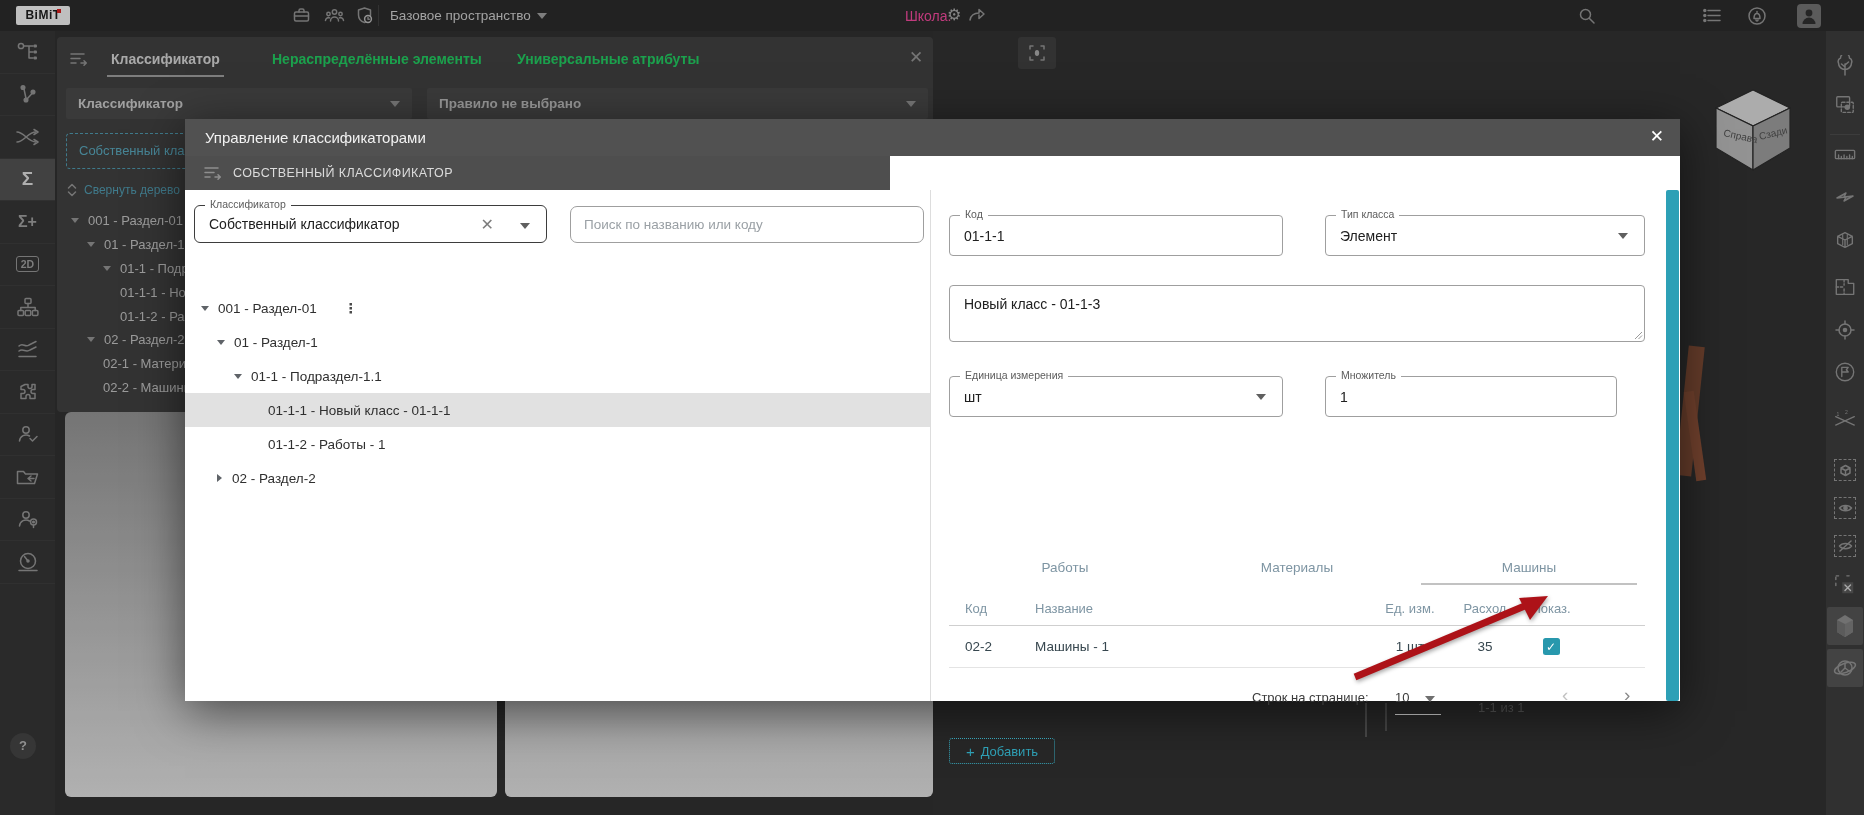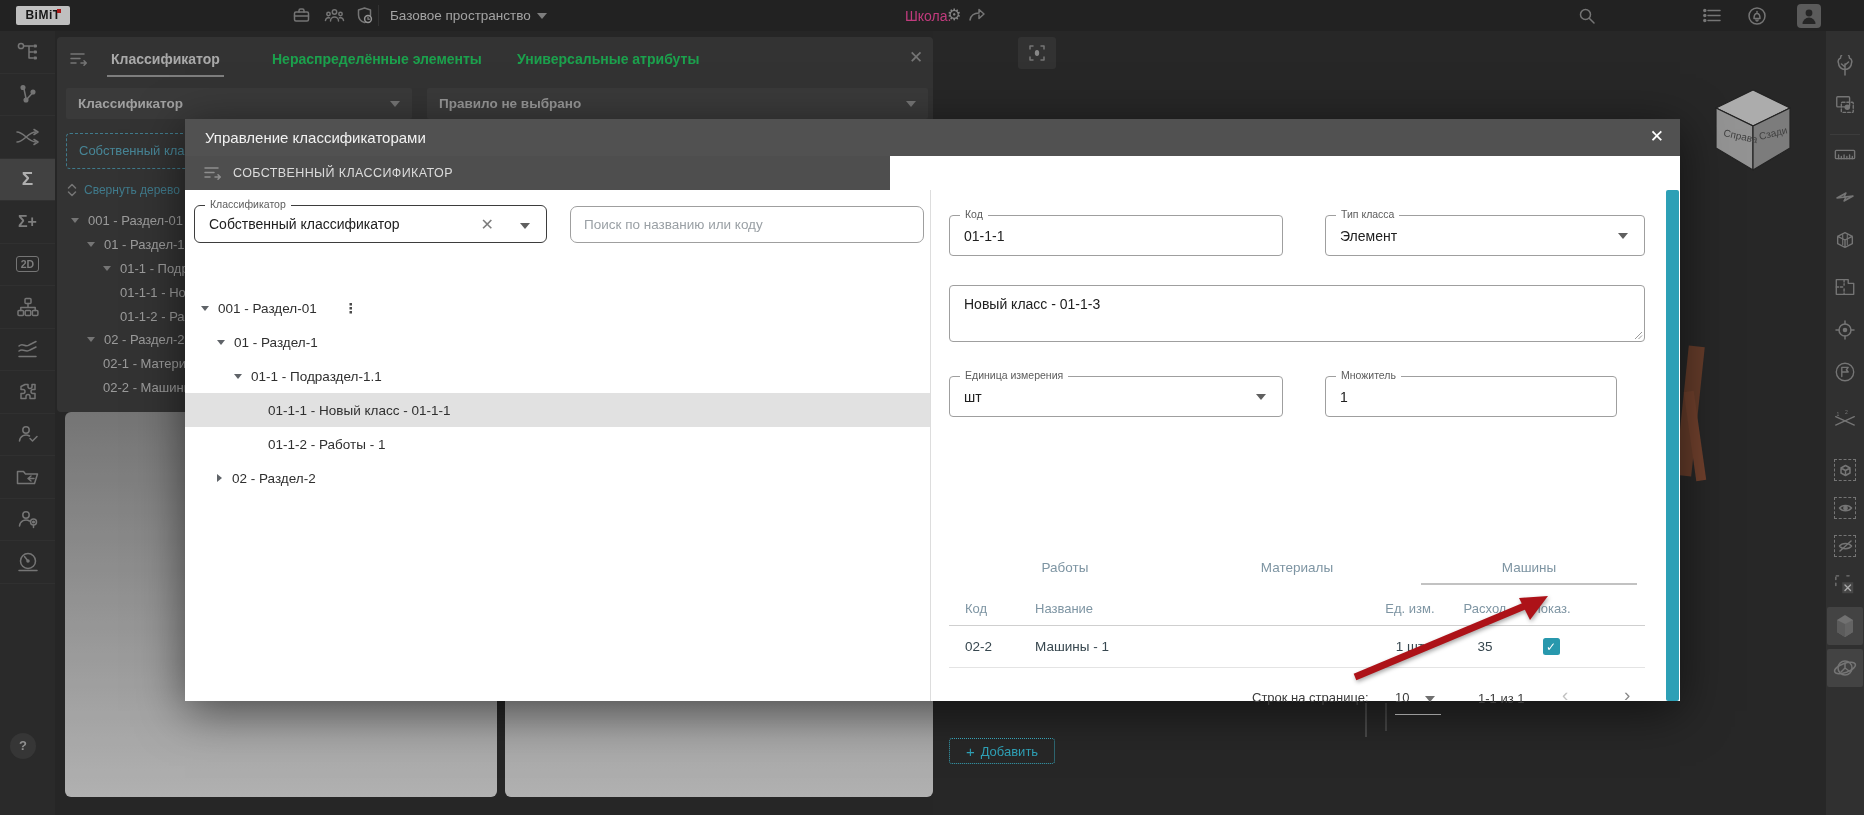--- a/index.html
+++ b/index.html
@@ -118,21 +118,21 @@
   .c-unit { position:absolute; left:416px; width:90px; top:0; height:100%; display:flex; align-items:center; justify-content:center; text-align:center; }
   .c-cons { position:absolute; left:501px; width:70px; top:0; height:100%; display:flex; align-items:center; justify-content:center; }
   .c-show { position:absolute; left:571px; width:62px; top:0; height:100%; display:flex; align-items:center; justify-content:center; }
   .checkbox { width:17px; height:17px; background:#2898ad; border-radius:2.5px; color:#fff; font-size:12px;
               display:flex; align-items:center; justify-content:center; }
 
   .pagi { position:absolute; top:491px; left:745px; width:750px; height:40px; color:#3c3c3c; font-size:13px; }
   .pagi-label { position:absolute; left:322px; top:9px; }
   .pagi-count { position:absolute; left:465px; top:9px; width:46px; border-bottom:1px solid #9a9a9a; padding-bottom:9px; }
   .pagi-count .caret { position:absolute; left:30px; top:6px; border-top-color:#6f6f6f; }
-  .pagi-range { position:absolute; left:548px; top:10px; }
+  .pagi-range { position:absolute; left:548px; top:19px; }
   .chev { position:absolute; top:3px; font-size:19px; }
   .chev.prev { left:632px; color:#c2c2c2; }
   .chev.next { left:694px; color:#8a8a8a; }
 
   .add-btn { position:absolute; left:764px; top:548px; width:106px; height:26px; border:1.5px dotted #35a1b5; border-radius:3px;
              color:#2e9fb4; font-size:13px; display:flex; align-items:center; justify-content:center; gap:6px; }
   .add-btn .plus { font-size:15px; font-weight:400; }
 
   .m-scrollbar { position:absolute; right:1px; top:71px; width:13px; height:511px; background:#2da0b6; border-radius:2px; }
 

